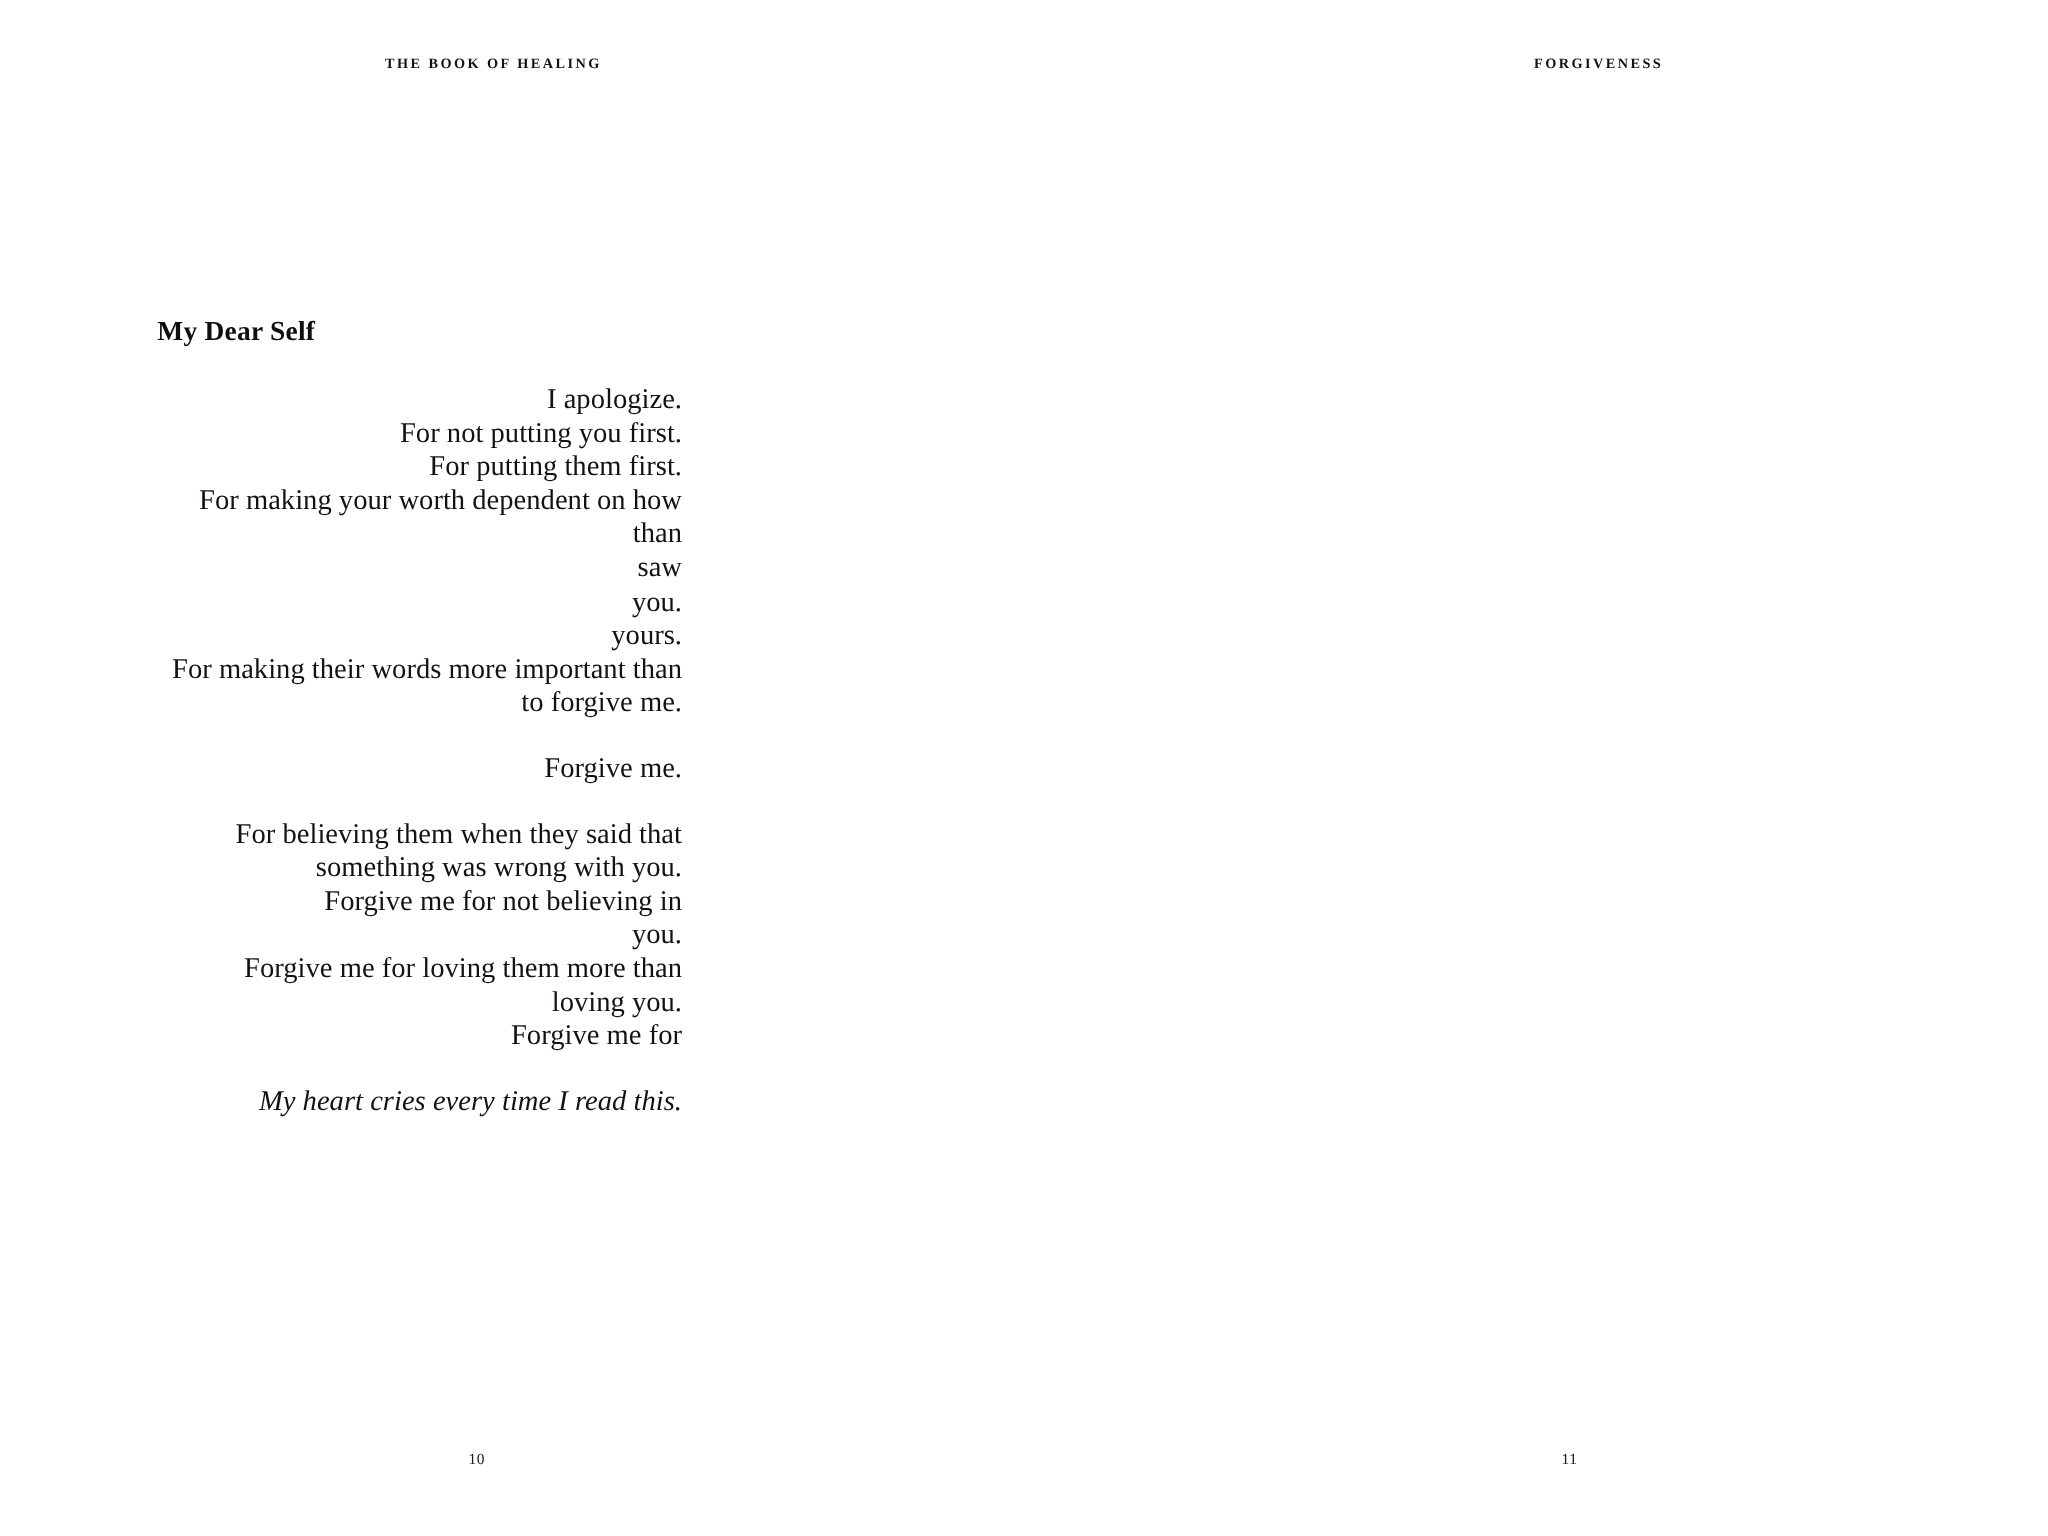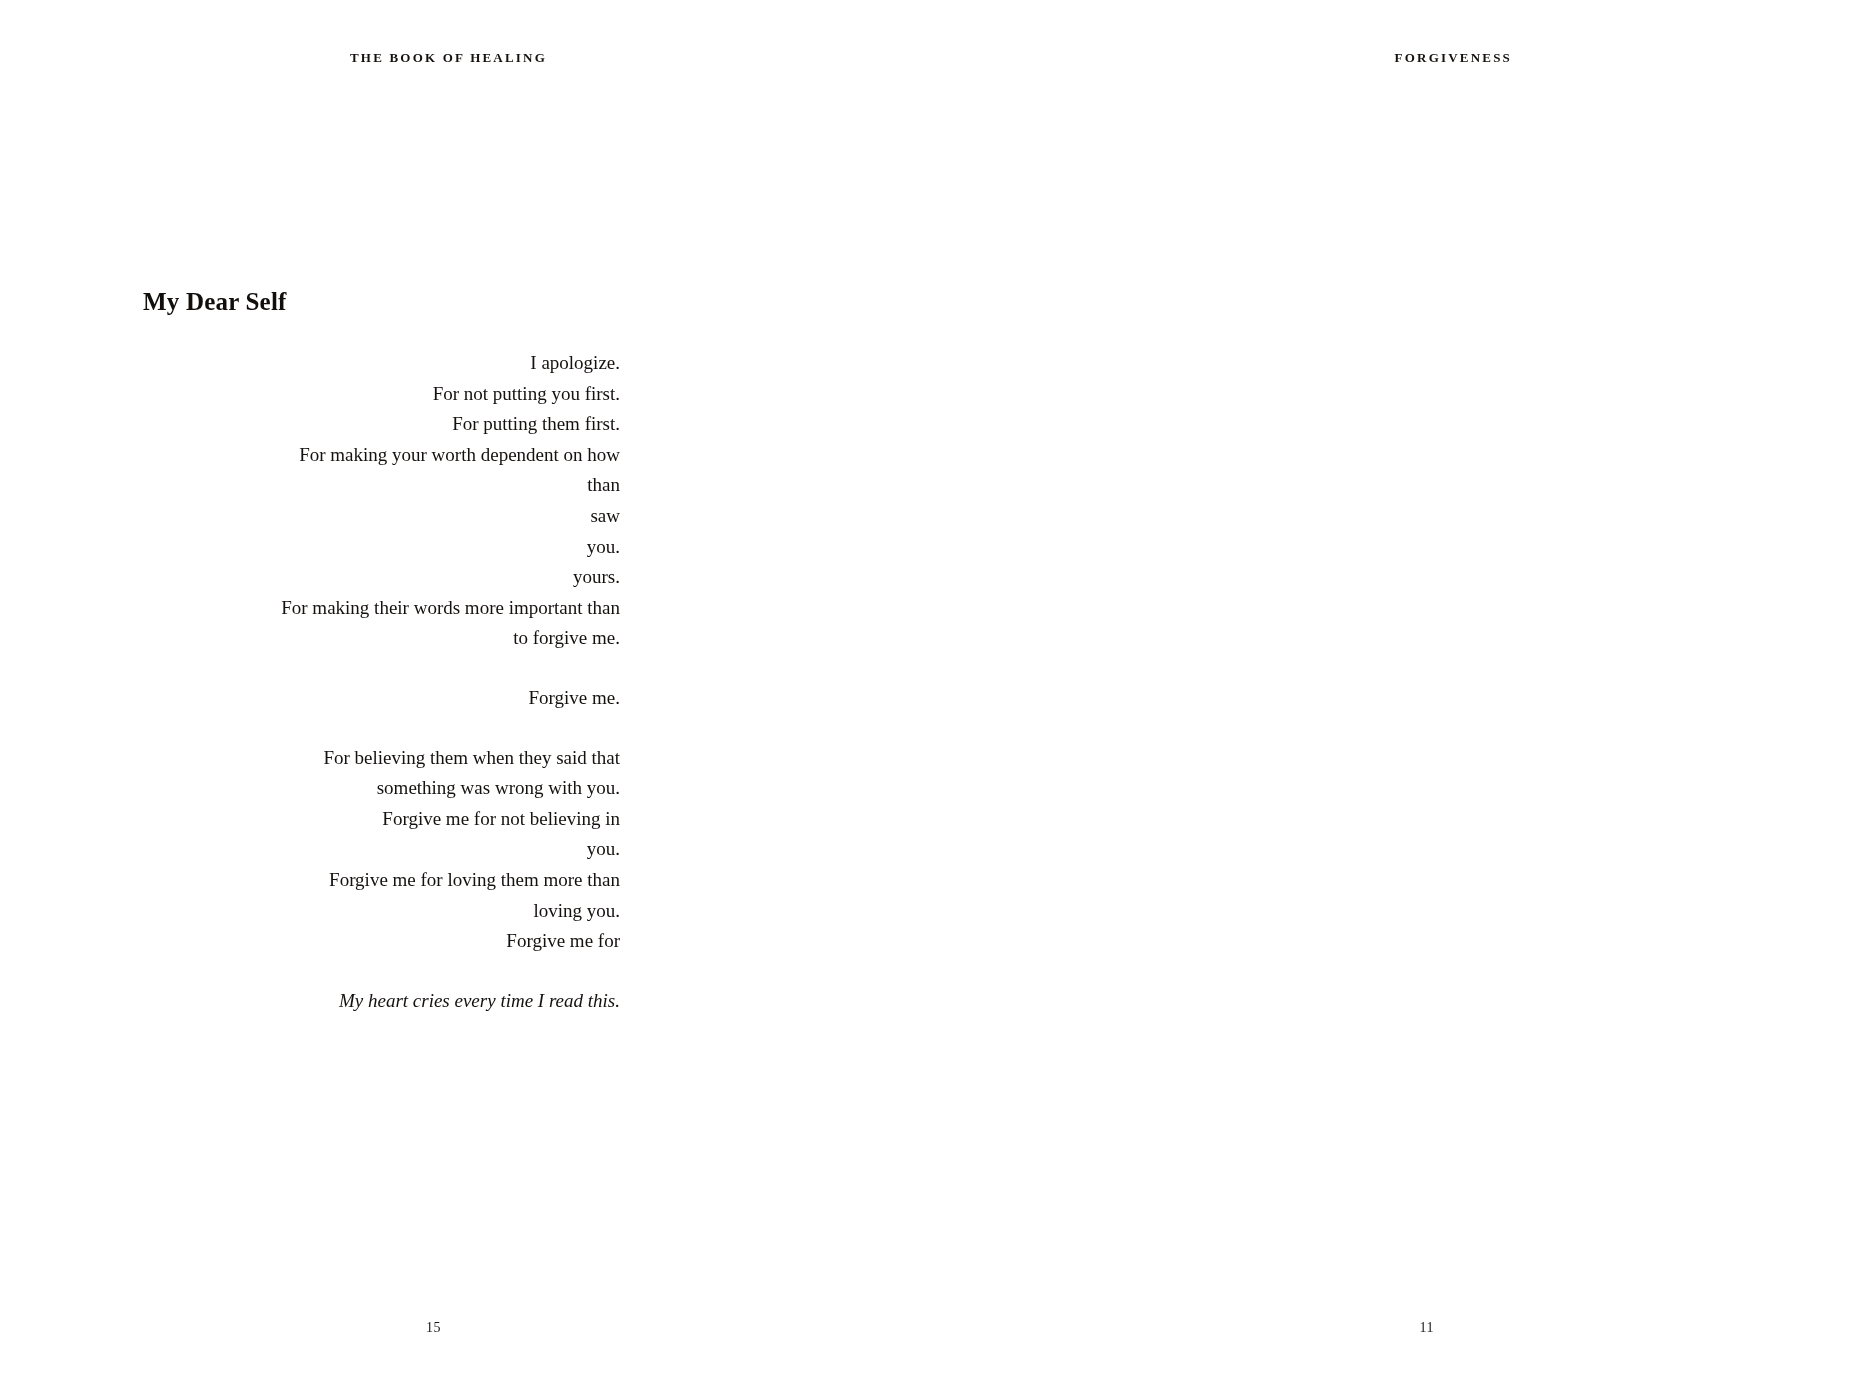--- a/index.html
+++ b/index.html
@@ -59,21 +59,21 @@
     left: 143px;
     top: 288px;
     font-size: 25px;
     font-weight: 700;
     letter-spacing: 0.2px;
     color: #120e0c;
   }
 
   .body-block {
     position: absolute;
-    font-size: 19px;
+    font-size: 26px;
     line-height: 30.6px;
     color: #15110f;
   }
   .body-block.left-col {
     left: 100px;
     top: 348px;
     width: 520px;
   }
 
   .stanza { margin: 0 0 29px 0; }
@@ -114,21 +114,21 @@
           <div class="line">you.</div>
           <div class="line">Forgive me for loving them more than</div>
           <div class="line">loving you.</div>
           <div class="line">Forgive me for</div>
         </div>
         <div class="stanza italic">
           <div class="line">My heart cries every time I read this.</div>
         </div>
       </div>
 
-    <div class="folio left">15</div>
+    <div class="folio left">10</div>
   </div>
 
   <div class="page right">
     <div class="running-head right">Forgiveness</div>
 
     <div class="folio right">11</div>
   </div>
 
 </div>
 

